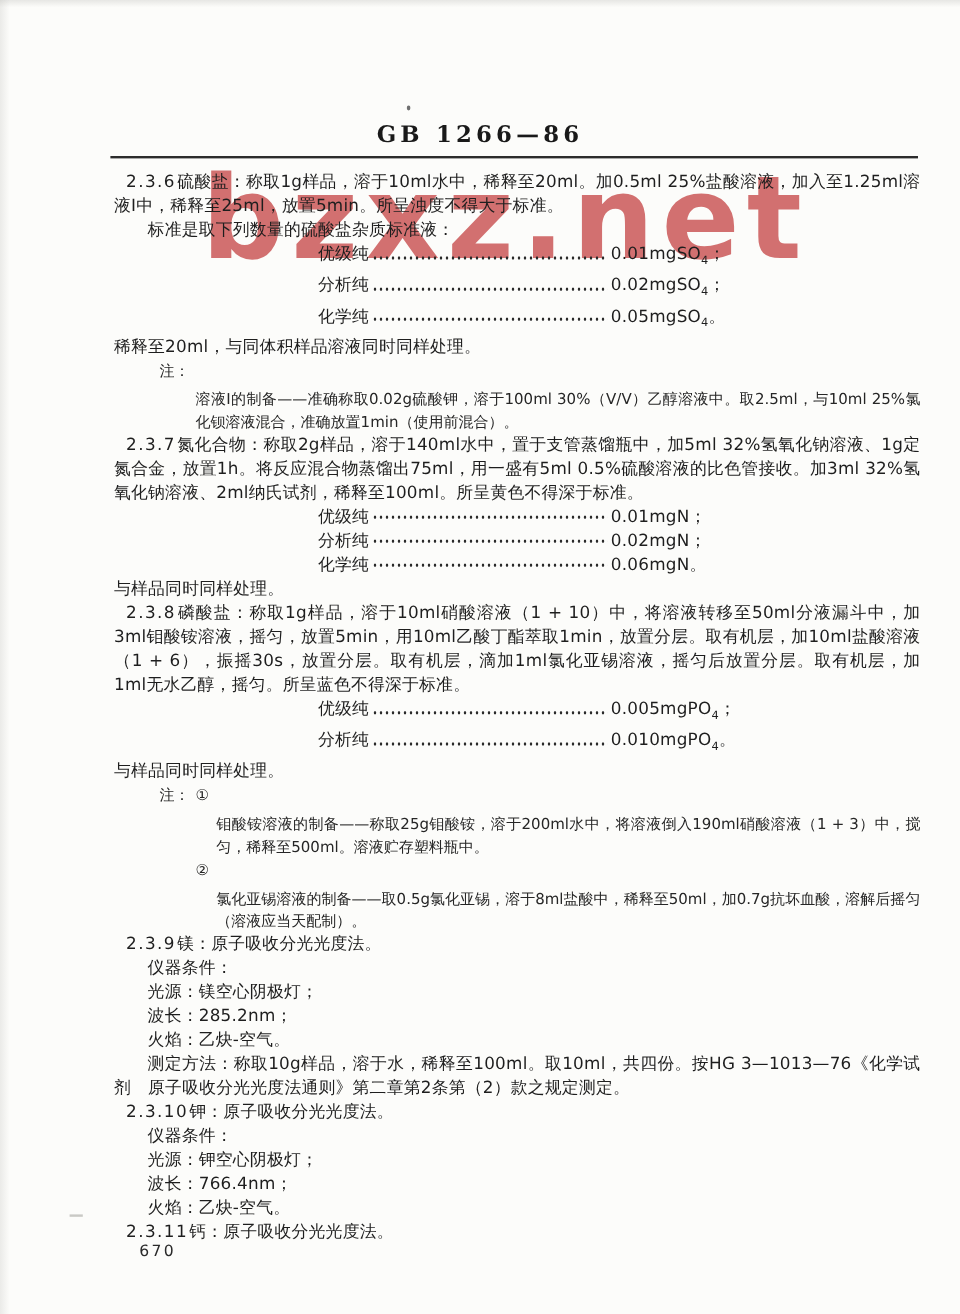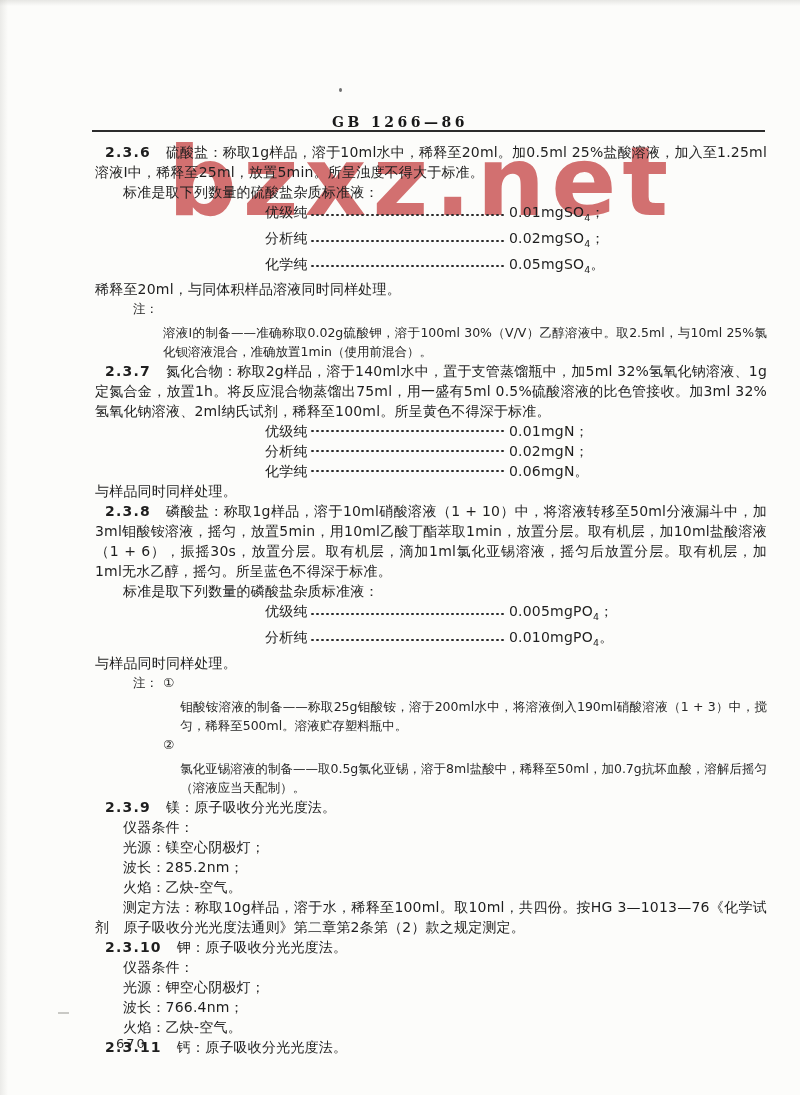--- a/index.html
+++ b/index.html
@@ -26,38 +26,38 @@
   .speck-b { position: absolute; left: 58px; top: 1012px; width: 11px; height: 2px; background: #c9c9c5; }
 
   .watermark {
     position: absolute; left: 168px; top: 126px;
     font-size: 96px; font-weight: bold; font-family: "DejaVu Sans", sans-serif;
     color: #b91c1c; opacity: .62; letter-spacing: 6px;
     z-index: 1; user-select: none; white-space: nowrap;
   }
 
   .doc-header {
-    position: absolute; top: 114px; left: 0; width: 100%;
+    position: absolute; top: 101px; left: 0; width: 100%;
     text-align: center; z-index: 2;
     font-family: "DejaVu Serif", serif; font-weight: bold;
-    font-size: 14px; letter-spacing: 3.5px; color: #191919;
+    font-size: 19px; letter-spacing: 3.5px; color: #191919;
   }
   .header-rule {
     position: absolute; top: 130px; left: 92px; width: 673px; height: 0;
     border-top: 2.5px solid #2c2c2c; z-index: 2;
   }
 
   .content {
     position: absolute; top: 142px; left: 95px; width: 672px; z-index: 2;
     font-size: 14px; line-height: 20px; letter-spacing: .2px;
     text-align: justify;
   }
   .content p { margin: 0; }
   p.sec { text-indent: 10px; }
-  .sec b { font-weight: bold; letter-spacing: 1.2px; padding-right: 15px; }
+  .sec b { font-weight: normal; letter-spacing: 1.2px; padding-right: 1px; }
   p.ind { text-indent: 28px; }
   p.plain { text-indent: 0; }
 
   .lrow {
     display: flex; align-items: baseline;
     margin-left: 170px; width: 352px; line-height: 20px; justify-content: flex-end;
   }
   .lrow .llabel { white-space: nowrap; flex: none; }
   .lrow .dots {
     flex: 1 1 auto; align-self: center; height: 4px; margin: 0 3px 0 2px;
@@ -135,21 +135,20 @@
         <span class="dots"></span>
         <span class="lv">0.02mgN；</span>
       </div>
       <div class="lrow">
         <span class="llabel">化学纯</span>
         <span class="dots"></span>
         <span class="lv">0.06mgN。</span>
       </div>
       <p class="plain">与样品同时同样处理。</p>
       <p class="sec"><b>2.3.8</b>磷酸盐：称取1g样品，溶于10ml硝酸溶液（1 + 10）中，将溶液转移至50ml分液漏斗中，加3ml钼酸铵溶液，摇匀，放置5min，用10ml乙酸丁酯萃取1min，放置分层。取有机层，加10ml盐酸溶液（1 + 6），振摇30s，放置分层。取有机层，滴加1ml氯化亚锡溶液，摇匀后放置分层。取有机层，加1ml无水乙醇，摇匀。所呈蓝色不得深于标准。</p>
-      <p class="ind">标准是取下列数量的磷酸盐杂质标准液：</p>
       <div class="lrow">
         <span class="llabel">优级纯</span>
         <span class="dots"></span>
         <span class="lv">0.005mgPO<sub>4</sub>；</span>
       </div>
       <div class="lrow">
         <span class="llabel">分析纯</span>
         <span class="dots"></span>
         <span class="lv">0.010mgPO<sub>4</sub>。</span>
       </div>

